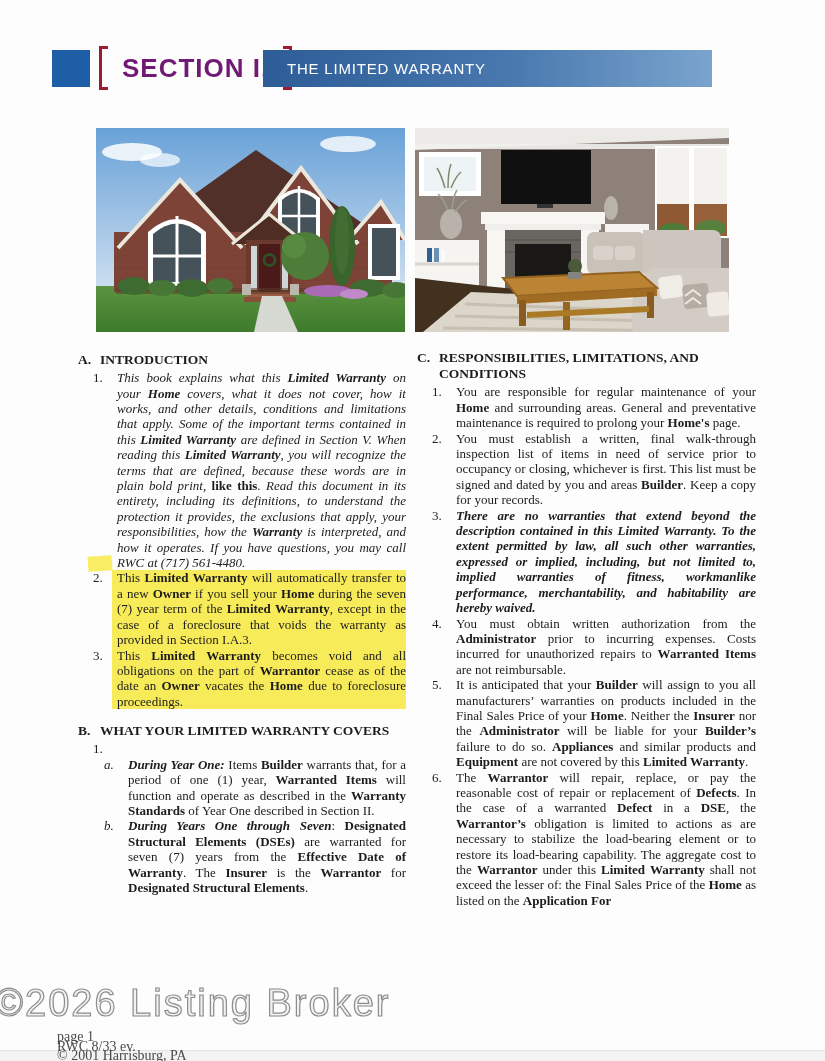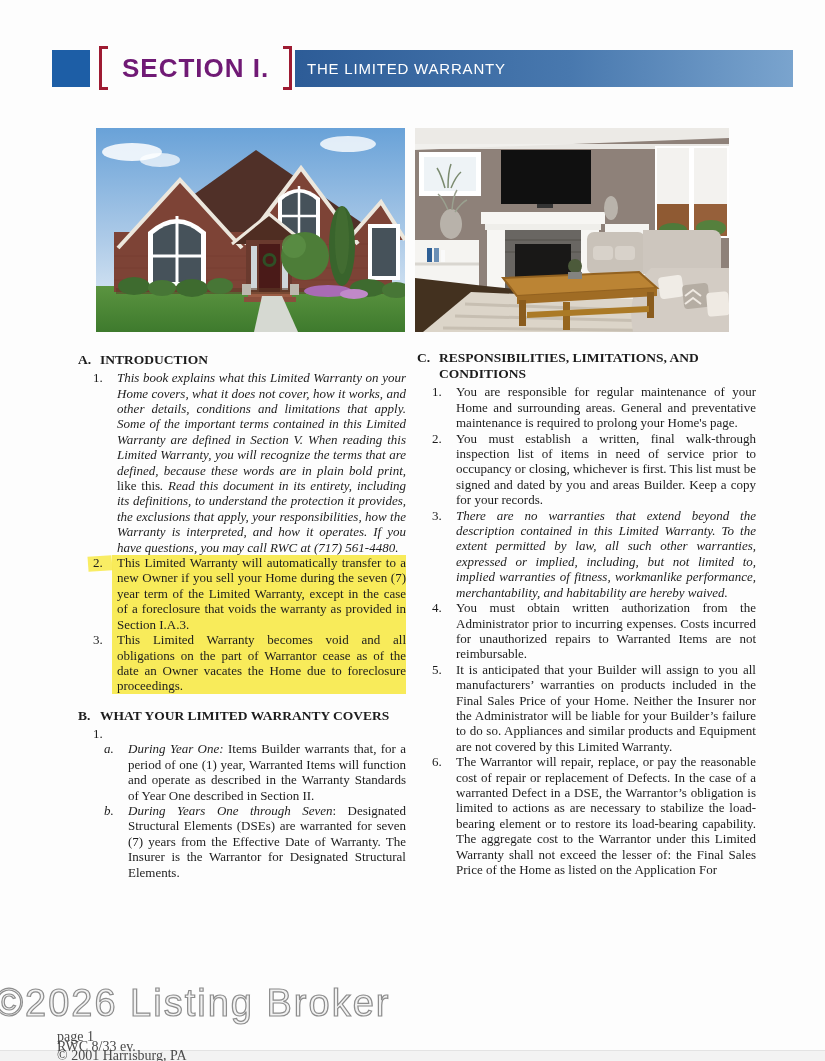--- a/index.html
+++ b/index.html
@@ -7,44 +7,44 @@
         font-family:"Liberation Serif",serif;color:#1c1c1c;}
 
   
   .hdr-square{position:absolute;left:52px;top:50px;width:38px;height:37px;background:#1d5ea6;}
   .hdr-brackets{position:absolute;left:99px;top:44px;height:48px;display:flex;align-items:center;}
   .brk{width:9px;height:44px;box-sizing:border-box;}
   .brk-left{border-left:3px solid #9e1b32;border-top:3px solid #9e1b32;border-bottom:3px solid #9e1b32;}
   .brk-right{border-right:3px solid #9e1b32;border-top:3px solid #9e1b32;border-bottom:3px solid #9e1b32;}
   .hdr-section-label{padding:0 14px;font-family:"Liberation Sans",sans-serif;font-weight:bold;
         font-size:26px;letter-spacing:1px;color:#701a75;white-space:nowrap;}
-  .hdr-bar{position:absolute;left:263px;top:50px;width:498px;height:37px;box-sizing:border-box;
+  .hdr-bar{position:absolute;left:263px;top:50px;width:449px;height:37px;box-sizing:border-box;
         background:linear-gradient(90deg,#2d5c97 0%,#4878ae 55%,#7aa4ce 100%);
-        display:flex;align-items:center;padding-left:12px;margin-left:32px;}
+        display:flex;align-items:center;padding-left:24px;}
   .hdr-bar-title{color:#ffffff;font-family:"Liberation Sans",sans-serif;font-size:15px;letter-spacing:0.8px;}
 
   
   .photo-left{position:absolute;left:96px;top:128px;width:309px;height:204px;}
   .photo-right{position:absolute;left:415px;top:128px;width:314px;height:204px;}
   .photo-left svg,.photo-right svg{display:block;width:100%;height:100%;}
 
   
   .col{position:absolute;font-size:13px;line-height:15.4px;z-index:2;}
   #col-left{left:78px;top:352px;width:328px;}
   #col-right{left:417px;top:350px;width:339px;}
   .section + .section{margin-top:14px;}
   .sec-head{display:flex;font-weight:bold;font-size:13.5px;line-height:16.2px;margin-bottom:2px;}
   .sec-letter{flex:0 0 22px;}
   .sec-title{flex:1;}
   .entry{display:flex;}
   .entry .num{flex:0 0 24px;padding-left:15px;}
   .entry.lvl2 .num{flex:0 0 24px;padding-left:26px;}
   .entry .body{flex:1;text-align:justify;}
   .entry.hl .body{background:rgba(247,232,61,0.85);box-shadow:-5px 0 0 rgba(247,232,61,0.85);}
-  .rb{font-weight:normal;margin-top:19px;}
+  .rb{font-weight:bold;margin-top:19px;}
   .ri{font-style:italic;}
 
   
   .hl-streak{position:absolute;left:88px;top:556px;width:24px;height:15px;
         background:rgba(247,232,61,0.8);transform:rotate(-4deg);z-index:1;}
 
   
   .footer-meta{position:absolute;left:57px;top:1032px;z-index:3;font-size:14px;line-height:9.5px;color:#4a4a4a;}
   .watermark{position:absolute;left:-5px;top:982px;z-index:4;font-family:"Liberation Sans",sans-serif;
         font-size:38px;letter-spacing:2px;color:#f2f2f2;-webkit-text-stroke:1.2px #8d8d8d;white-space:nowrap;}

